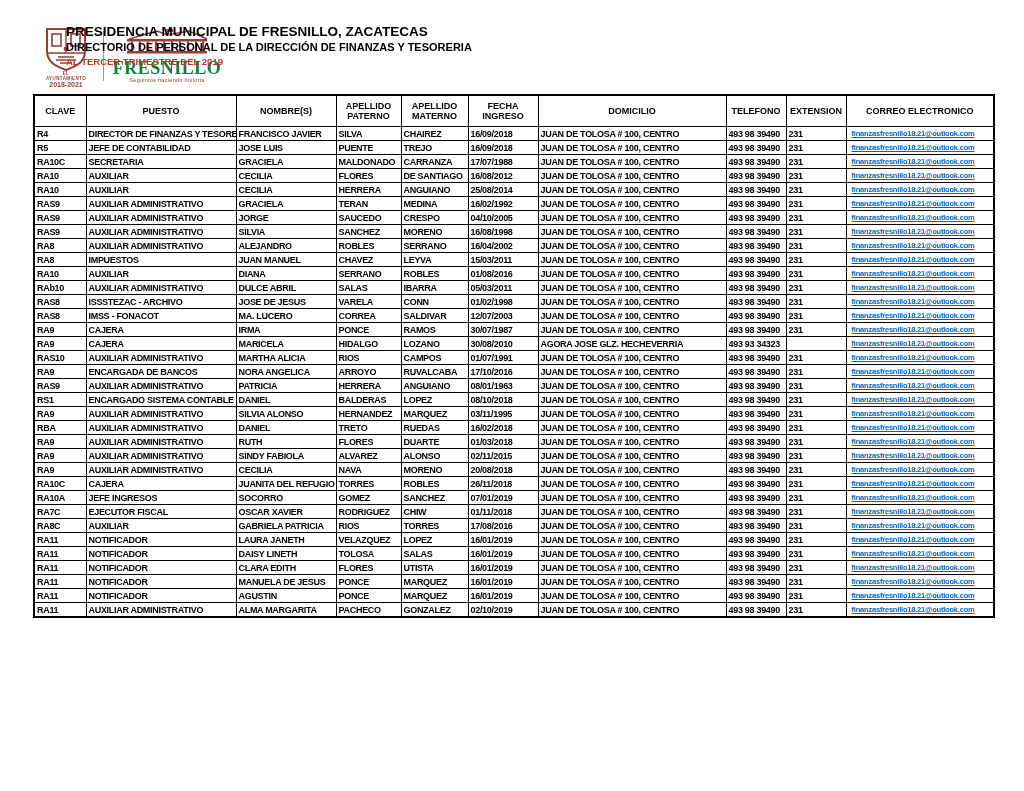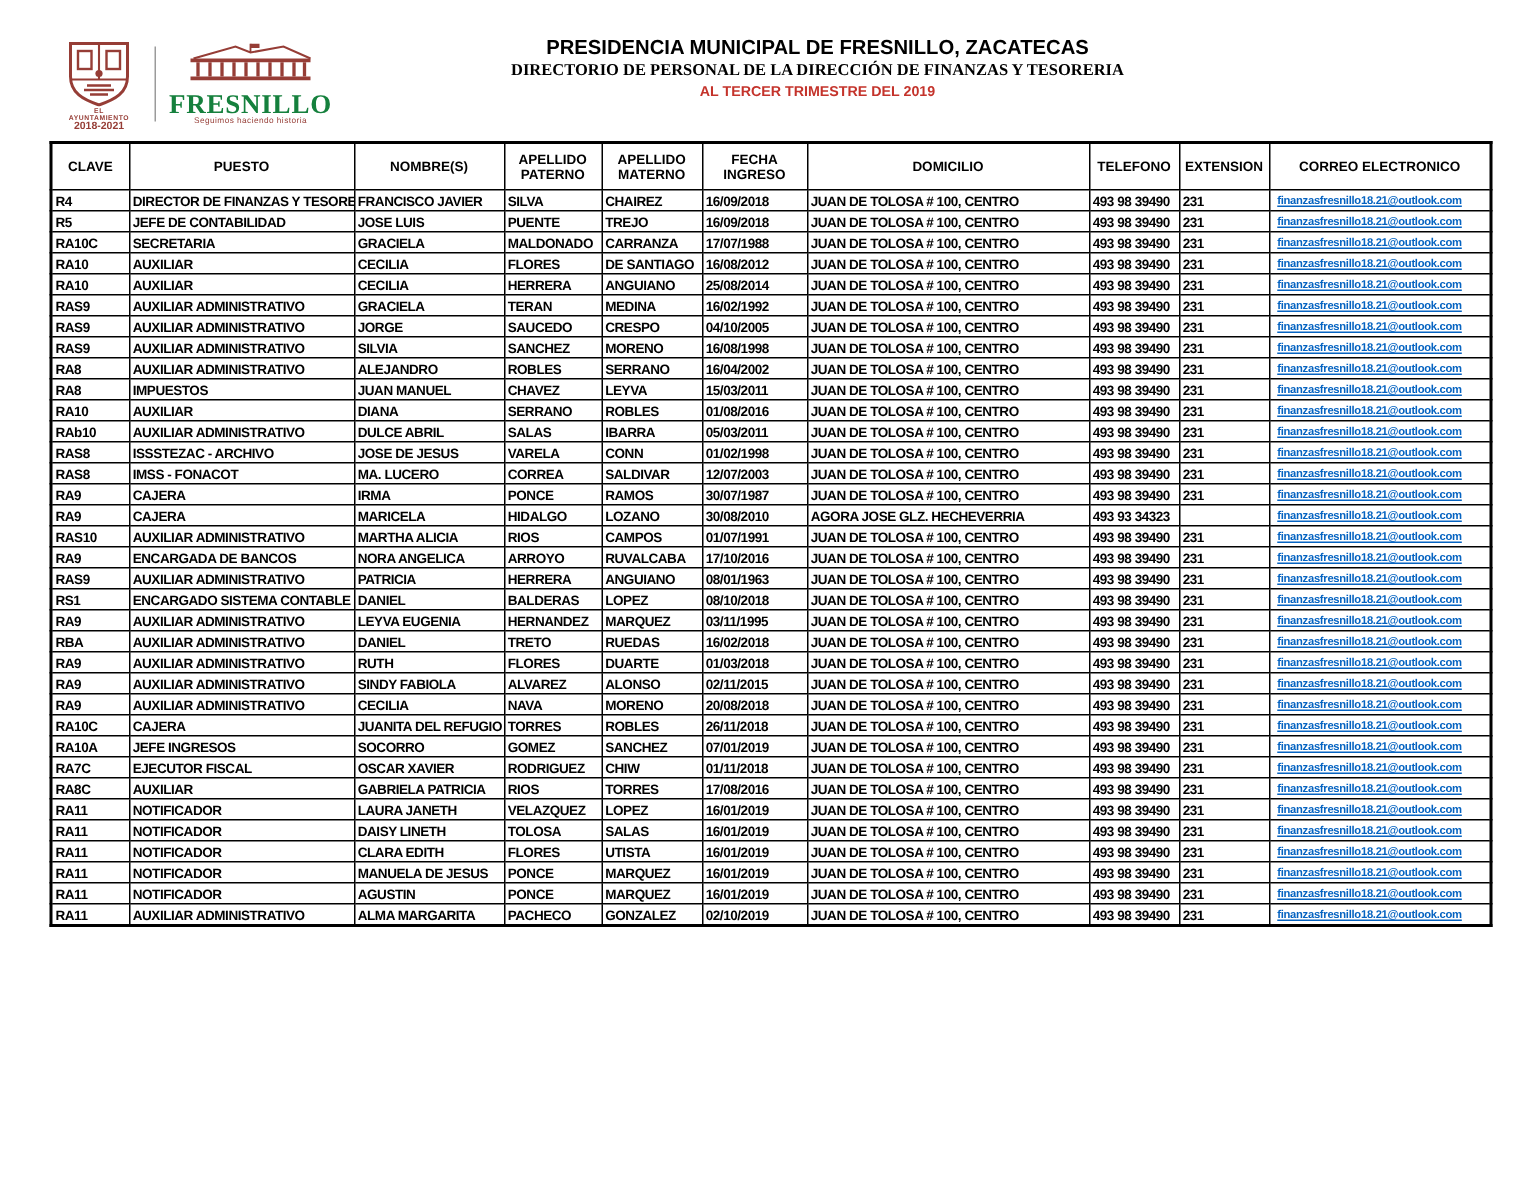--- a/index.html
+++ b/index.html
@@ -10,23 +10,23 @@
   #crest{position:absolute;left:42px;top:27px;width:48px;text-align:center;}
   #crest svg{display:block;margin:0 auto;}
   .crest-cap1{font-size:4.5px;letter-spacing:.4px;color:#963d36;font-weight:bold;line-height:5px;}
   .crest-cap2{font-size:7px;color:#963d36;font-weight:bold;line-height:8px;}
   #logo-divider{position:absolute;left:103px;top:31px;width:1px;height:50px;background:#9b9b9b;}
   #fresnillo{position:absolute;left:112px;top:29px;width:110px;text-align:center;}
   #fresnillo-word{font-family:"Liberation Serif",serif;font-weight:bold;font-size:18px;
                   color:#15803d;letter-spacing:.5px;line-height:18px;}
   #fresnillo-tag{font-size:5.5px;color:#963d36;line-height:7px;letter-spacing:.3px;}
 
-  #titles{position:absolute;left:66px;top:24px;width:958px;text-align:center;}
+  #titles{position:absolute;left:66px;top:24px;width:958px;text-align:left;}
   #doc-title{font-size:13.5px;font-weight:bold;color:#000;line-height:16px;}
-  #doc-subtitle{font-size:11px;font-weight:bold;color:#000;line-height:15px;font-family:Liberation Serif, serif;}
+  #doc-subtitle{font-size:11px;font-weight:bold;color:#000;line-height:15px;}
   #doc-period{font-size:9.5px;font-weight:bold;color:#c4332b;line-height:13px;}
 
   
   #tblwrap{position:absolute;left:33px;top:94px;}
   table{border-collapse:collapse;table-layout:fixed;width:960px;border:2px solid #000;}
   th,td{border:1px solid #000;overflow:hidden;}
   th{height:30px;font-size:9px;font-weight:bold;text-align:center;vertical-align:middle;
      white-space:pre-line;line-height:10px;padding:0 1px;background:#fff;}
   td{height:13px;font-size:9px;font-weight:bold;white-space:nowrap;line-height:12px;
      padding:0 2px;letter-spacing:-0.3px;}
@@ -362,21 +362,21 @@
             <td>LOPEZ</td>
             <td class="a-right">08/10/2018</td>
             <td>JUAN DE TOLOSA # 100, CENTRO</td>
             <td>493 98 39490</td>
             <td>231</td>
             <td class="email"><a href="#">finanzasfresnillo18.21@outlook.com</a></td>
           </tr>
           <tr>
             <td>RA9</td>
             <td>AUXILIAR ADMINISTRATIVO</td>
-            <td>LEYVA EUGENIA</td>
+            <td>SILVIA ALONSO</td>
             <td>HERNANDEZ</td>
             <td>MARQUEZ</td>
             <td class="a-right">03/11/1995</td>
             <td>JUAN DE TOLOSA # 100, CENTRO</td>
             <td>493 98 39490</td>
             <td>231</td>
             <td class="email"><a href="#">finanzasfresnillo18.21@outlook.com</a></td>
           </tr>
           <tr>
             <td>RBA</td>

